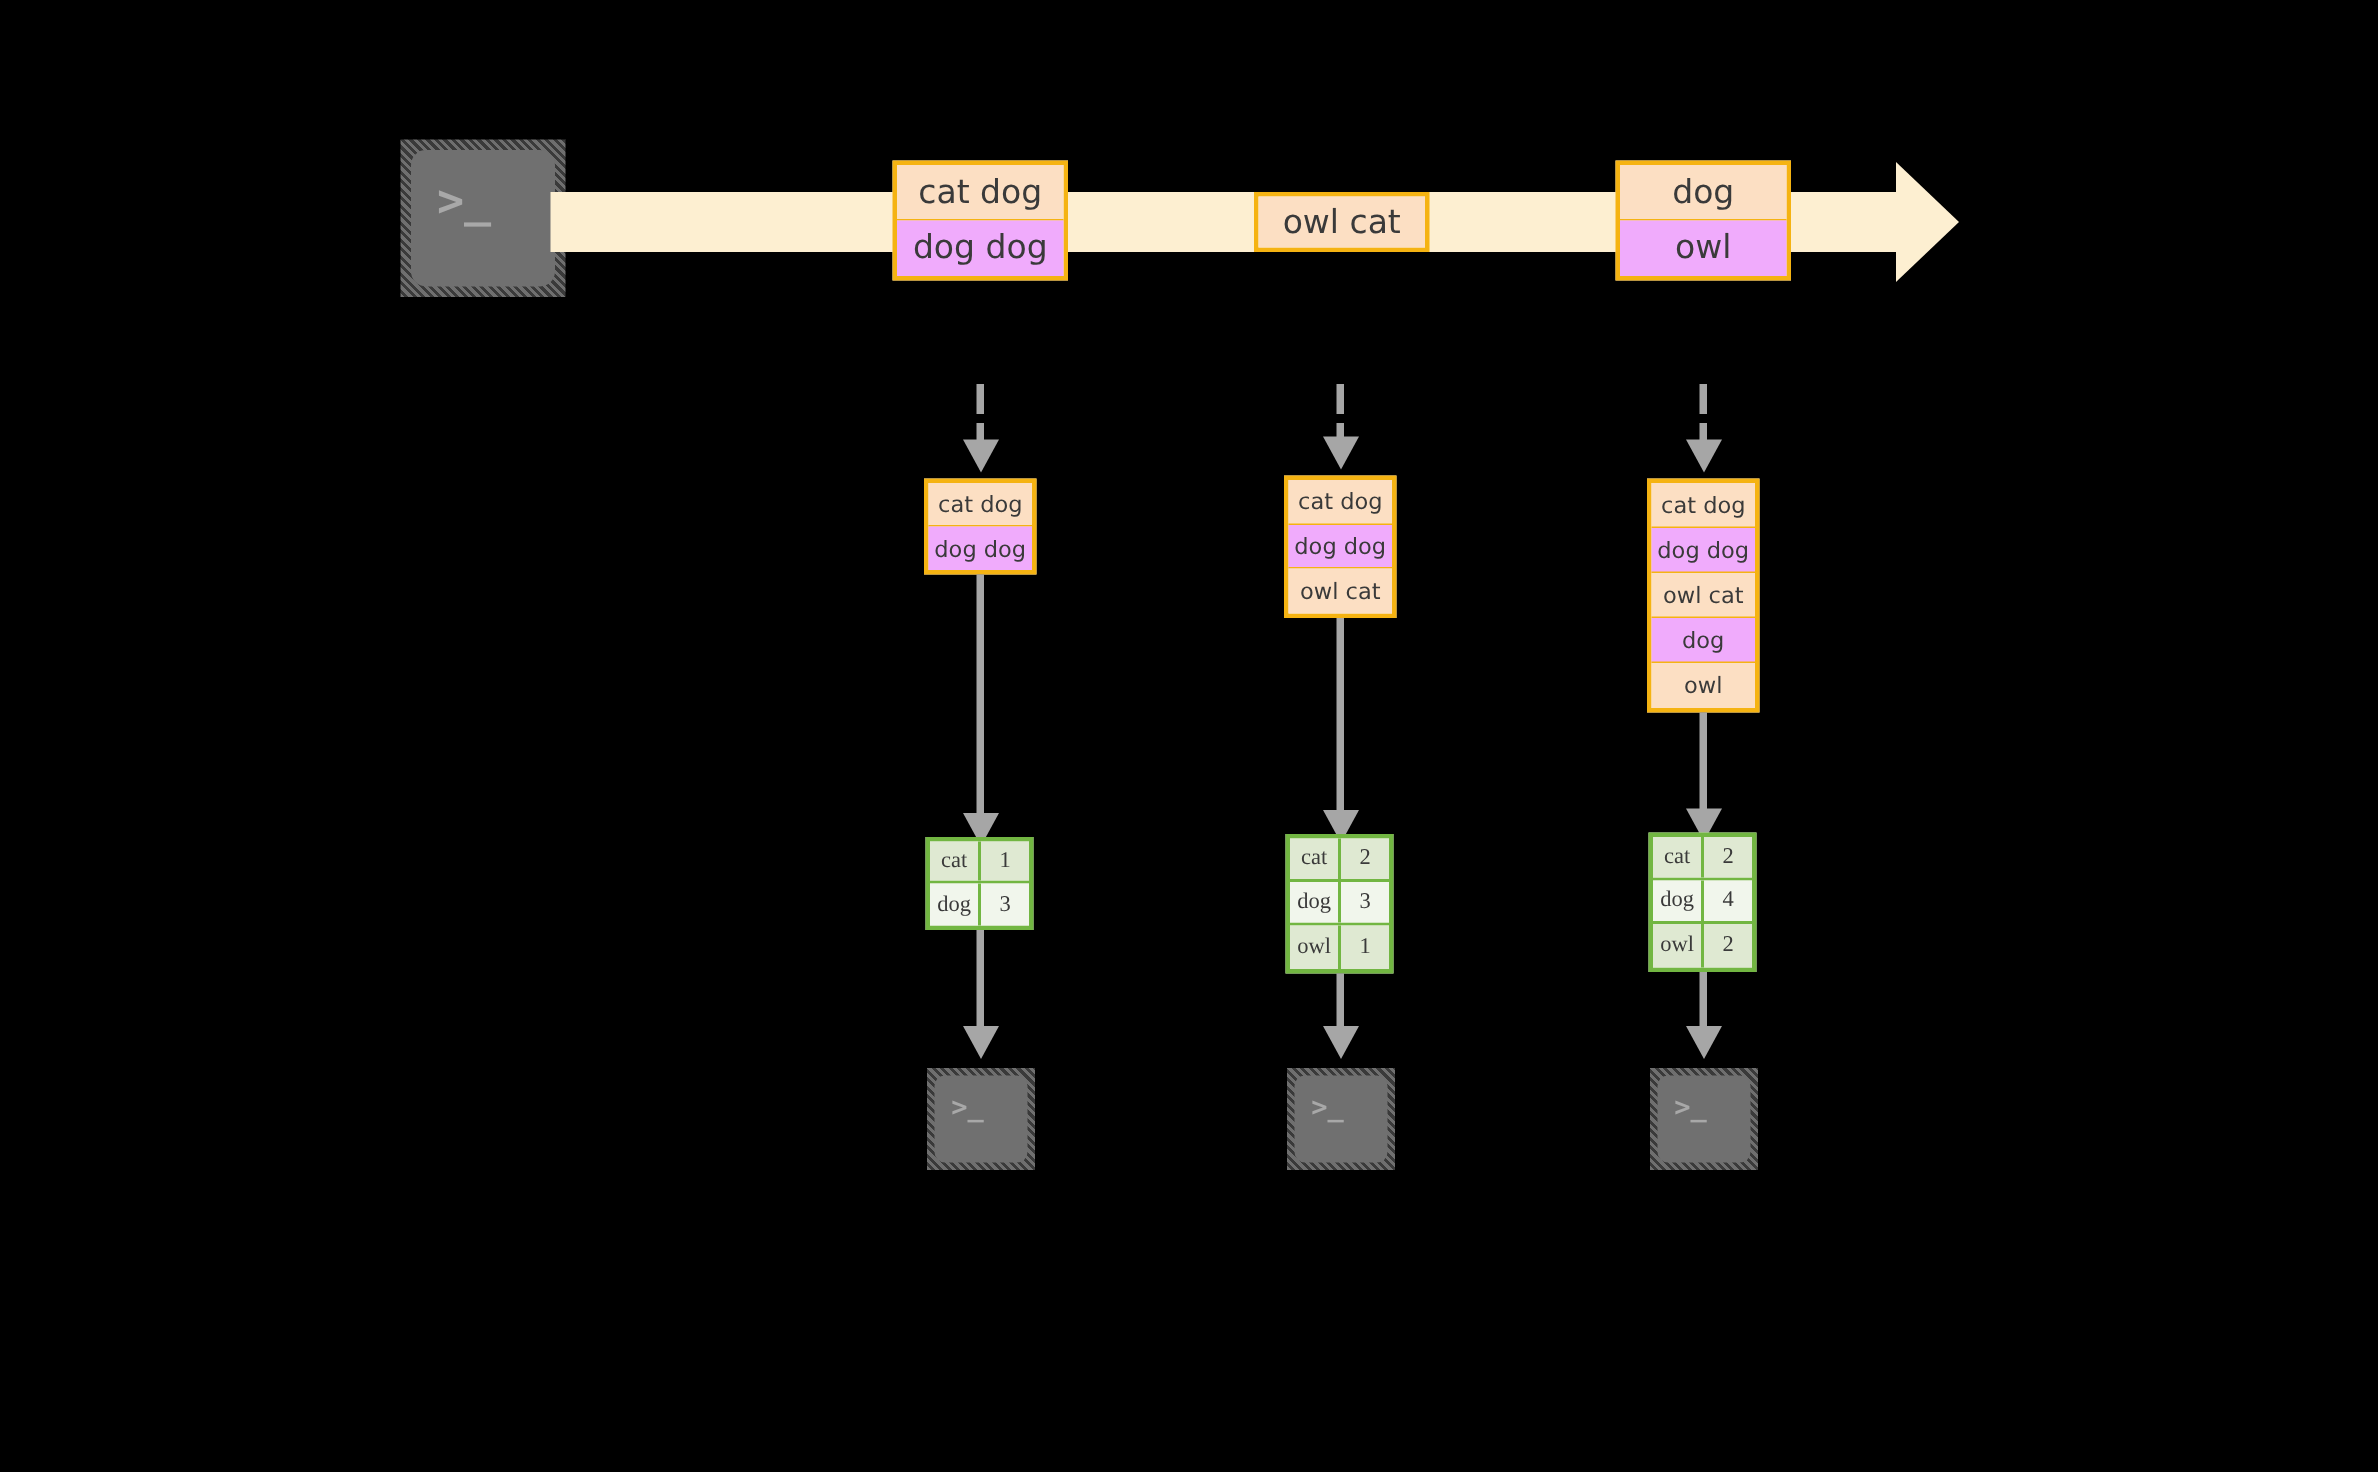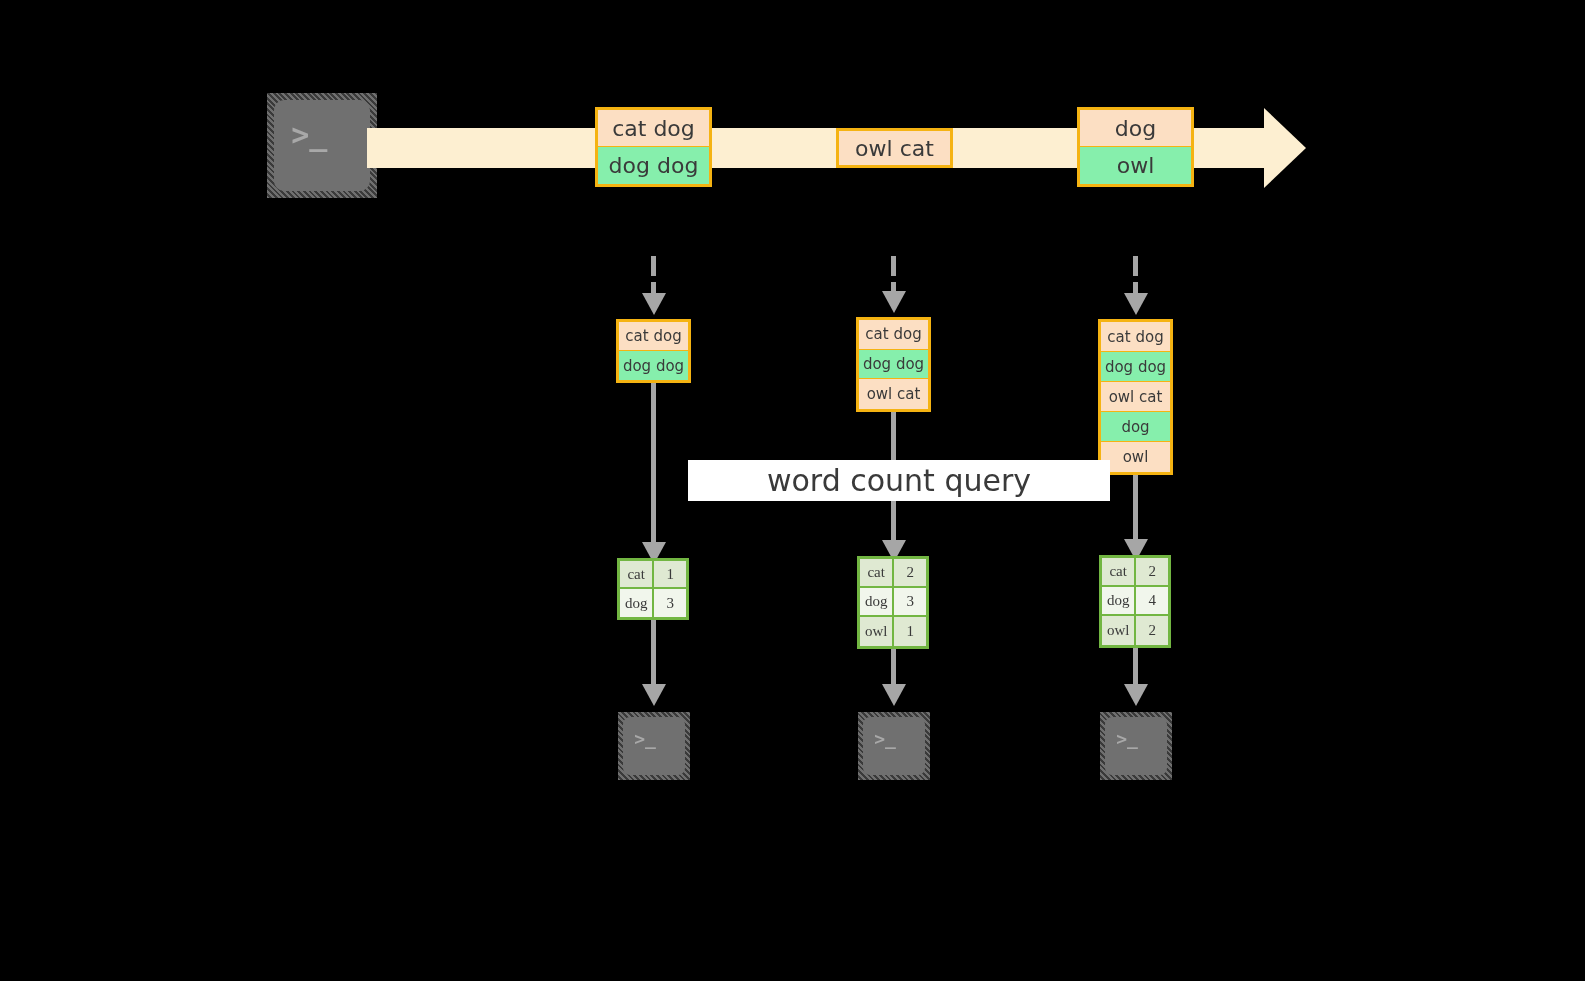--- a/index.html
+++ b/index.html
@@ -73,21 +73,21 @@
     box-sizing: border-box;
     display: flex;
     align-items: center;
     justify-content: center;
     color: #3a3a3a;
     white-space: nowrap;
     border-bottom: 1.5px solid #f5b312;
   }
   .orow:last-child { border-bottom: none; }
   .orow.dark  { background: #fcdfc3; }
-  .orow.light { background: #86efac; }
+  .orow.light { background: #f0abfc; }
 
   
   .gbox {
     position: absolute;
     box-sizing: border-box;
     border: 3px solid #72b642;
     background: #eef4e6;
   }
   .grow {
     display: flex;
@@ -270,17 +270,14 @@
 
   <div class="vline" style="left:1133px; top:648px; height:40px;"></div>
   <div class="vhead" style="left:1124px; top:684px;"></div>
 
   <div class="terminal small" style="left:1100px; top:712px; width:72px; height:68px;">
     <div class="inner">
       <span class="prompt" style="font-size:18px;">&gt;_</span>
     </div>
   </div>
 
-  <div class="query-band" style="left:688px; top:460px; width:422px; height:41px;">
-    <span class="label" style="font-size:30px;">word count query</span>
-  </div>
 
 </div>
 
 </body></html>

